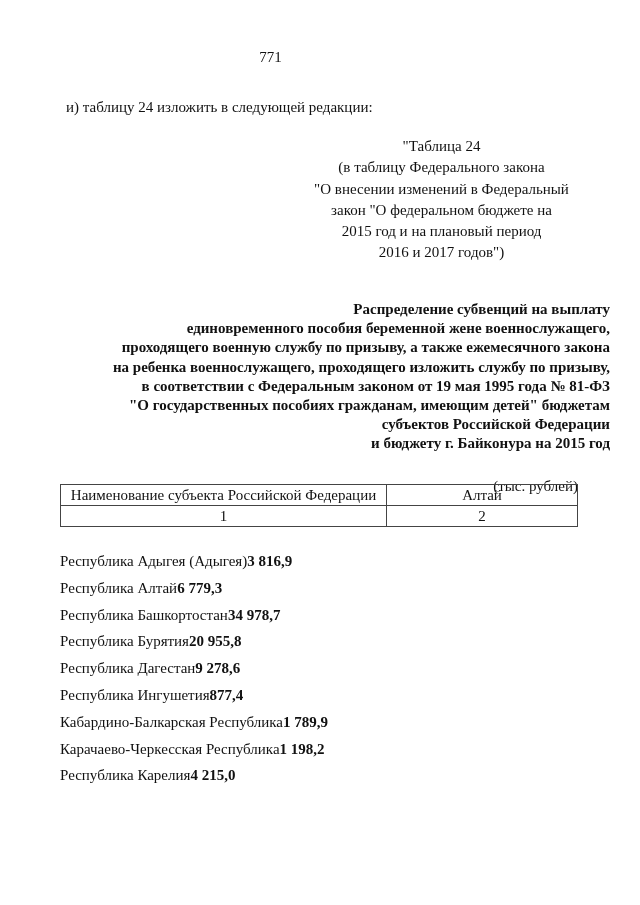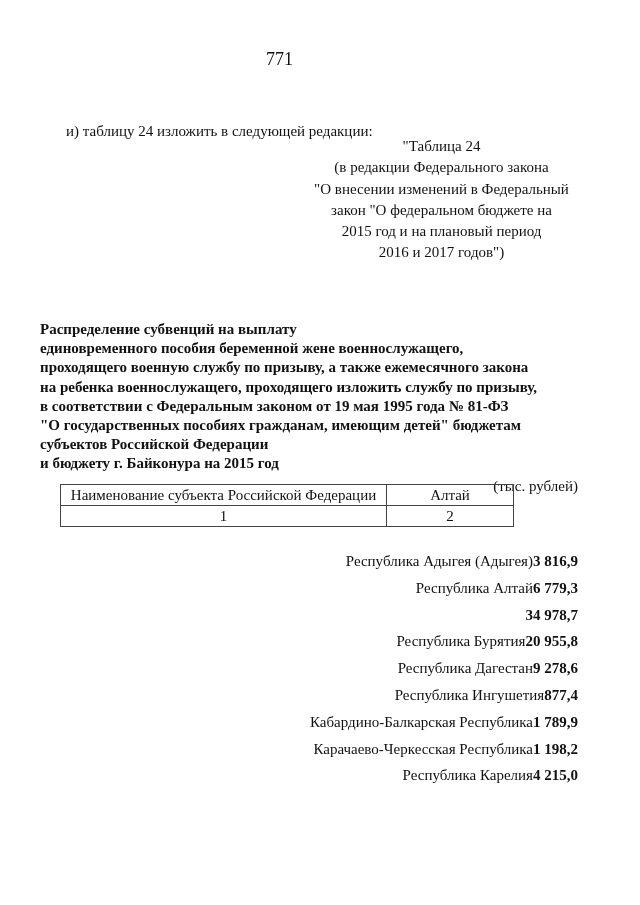--- a/index.html
+++ b/index.html
@@ -1,45 +1,45 @@
 <!DOCTYPE html>
 <html><head>
 <meta charset="utf-8">
 <style>
   html, body { margin: 0; padding: 0; background: #ffffff; }
   body { width: 640px; height: 905px; position: relative; overflow: hidden;
          font-family: "Liberation Serif", "DejaVu Serif", serif; color: #111; }
   .abs { position: absolute; white-space: nowrap; }
-  #page-number { left: 9px; width: 541px; top: 49px; text-align: center; font-size: 18px; }
-  #intro { left: 66px; top: 99px; font-size: 15px; margin-top: 24px; }
+  #page-number { left: 0; width: 541px; top: 49px; text-align: center; font-size: 15px; }
+  #intro { left: 66px; top: 99px; font-size: 15px; }
   #appendix-note { left: 290px; width: 303px; top: 136px; text-align: center; font-size: 15px; line-height: 21.3px; }
   #appendix-note div { white-space: nowrap; }
-  #doc-title { left: 40px; width: 570px; top: 320px; text-align: left; font-size: 15px;
+  #doc-title { left: 40px; width: 570px; top: 300px; text-align: right; font-size: 15px;
                font-weight: bold; line-height: 19.2px; }
   #doc-title div { white-space: nowrap; }
   #units { right: 62px; top: 478px; font-size: 15px; }
-  #header-table { position: absolute; left: 60px; top: 484px; width: 454px; border-collapse: collapse;
+  #header-table { position: absolute; left: 60px; top: 484px; width: 518px; border-collapse: collapse;
                   font-size: 15px; }
   #header-table td { border: 1px solid #444; padding: 0; height: 20px; text-align: center; line-height: 20px; }
   #header-table td.c1 { width: 325px; }
   #rows { position: absolute; left: 60px; top: 551px; width: 518px; }
-  .row { display: flex; justify-content: flex-end; height: 26.8px; line-height: 20px; font-size: 15px; }
+  .row { display: flex; justify-content: flex-start; height: 26.8px; line-height: 20px; font-size: 15px; }
   .row .name { white-space: nowrap; }
   .row .val { white-space: nowrap; text-align: right; font-weight: bold; }
 </style>
 </head>
 <body>
 
 <div id="page-number" class="abs">771</div>
 
 <div id="intro" class="abs">и) таблицу 24 изложить в следующей редакции:</div>
 
 <div id="appendix-note" class="abs">
   <div>"Таблица 24</div>
-  <div>(в редакции Федерального закона</div>
+  <div>(в таблицу Федерального закона</div>
   <div>"О внесении изменений в Федеральный</div>
   <div>закон "О федеральном бюджете на</div>
   <div>2015 год и на плановый период</div>
   <div>2016 и 2017 годов")</div>
 </div>
 
 <div id="doc-title" class="abs">
   <div>Распределение субвенций на выплату</div>
   <div>единовременного пособия беременной жене военнослужащего,</div>
   <div>проходящего военную службу по призыву, а также ежемесячного закона</div>
@@ -68,20 +68,21 @@
 <div id="rows">
   <div class="row">
     <span class="name">Республика Адыгея (Адыгея)</span>
     <span class="val">3 816,9</span>
   </div>
   <div class="row">
     <span class="name">Республика Алтай</span>
     <span class="val">6 779,3</span>
   </div>
   <div class="row">
+    <span class="name">Республика Башкортостан</span>
     <span class="val">34 978,7</span>
   </div>
   <div class="row">
     <span class="name">Республика Бурятия</span>
     <span class="val">20 955,8</span>
   </div>
   <div class="row">
     <span class="name">Республика Дагестан</span>
     <span class="val">9 278,6</span>
   </div>

